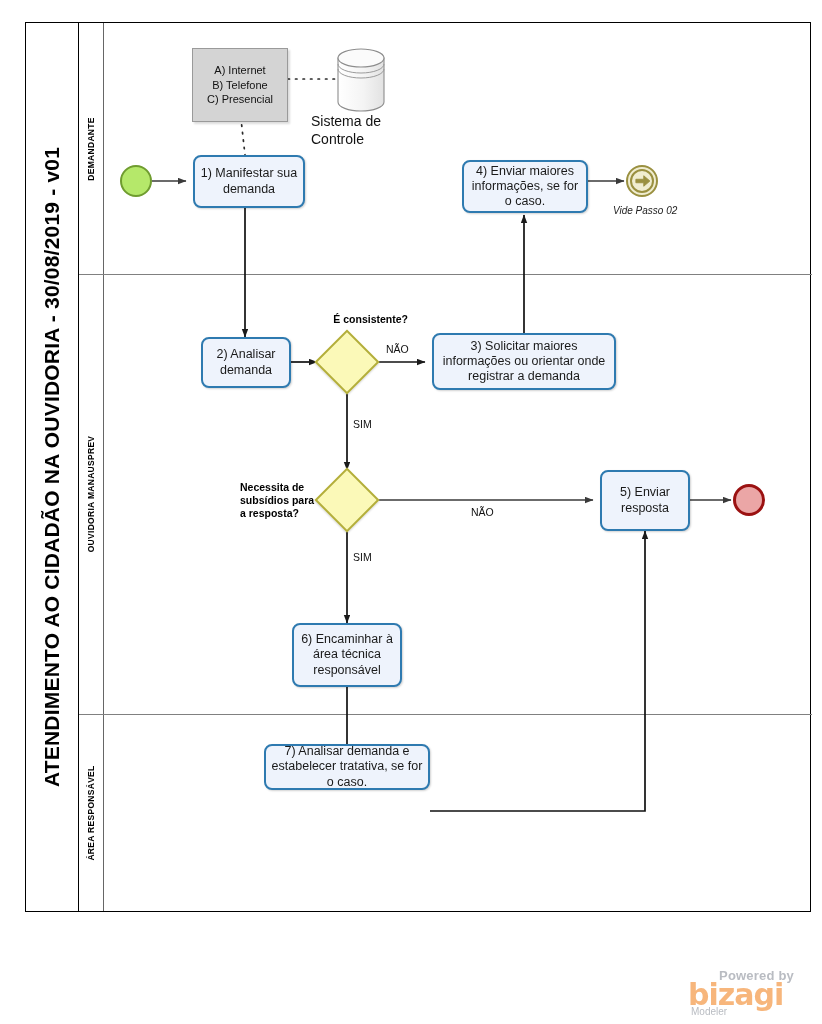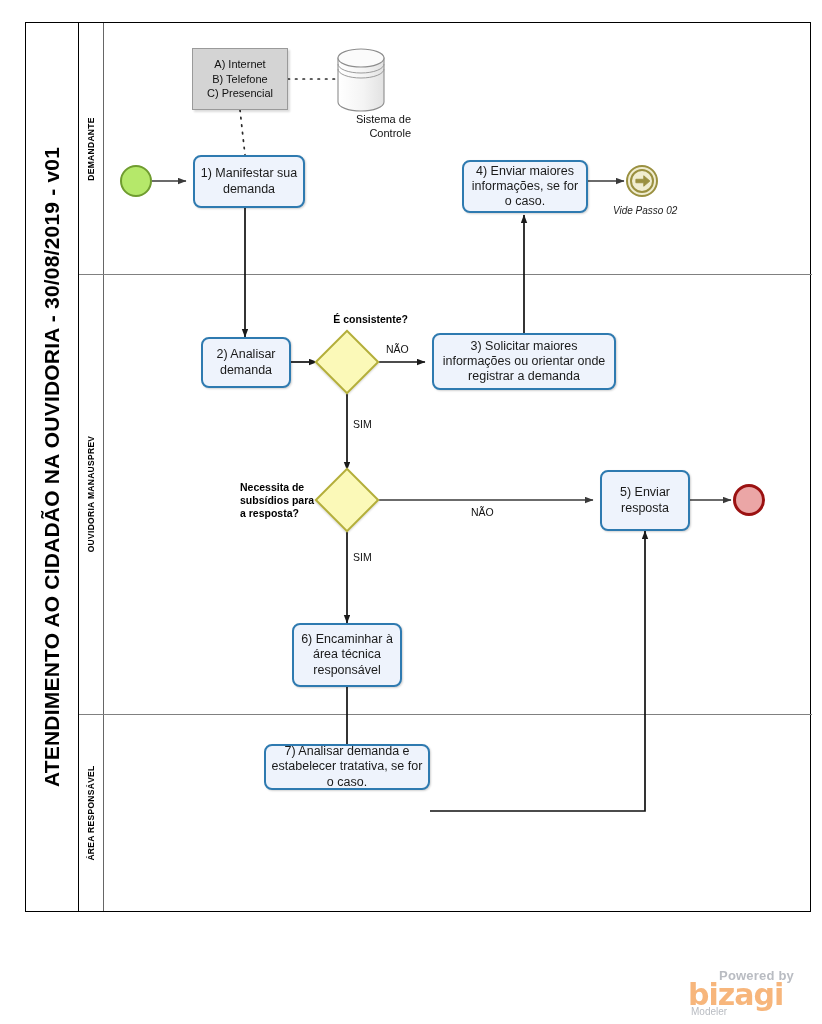--- a/index.html
+++ b/index.html
@@ -179,22 +179,22 @@
     flex-direction: column;
     align-items: center;
     justify-content: center;
     font-size: 11px;
     color: #111111;
     line-height: 1.34;
     box-shadow: 2px 2px 2px rgba(0,0,0,0.14);
   }
   .datastore-label {
     position: absolute;
-    text-align: right;
-    font-size: 11px;
+    text-align: left;
+    font-size: 14px;
     color: #111111;
     line-height: 1.3;
   }
 
   .edge-label {
     position: absolute;
     font-size: 10.5px;
     color: #111111;
     white-space: nowrap;
   }
@@ -324,21 +324,21 @@
     <path d="M 690,500 L 731,500" stroke="#3a3a3a" stroke-width="1.6" fill="none" marker-end="url(#arrowgray)"></path>
 
     <g>
       <path d="M 338,58 L 338,102 A 23,9 0 0 0 384,102 L 384,58 Z" fill="url(#dsGrad)" stroke="#8d8d8d" stroke-width="1.1"></path>
       <ellipse cx="361" cy="58" rx="23" ry="9" fill="#fbfbfb" stroke="#8d8d8d" stroke-width="1.1"></ellipse>
       <path d="M 338,64 A 23,9 0 0 0 384,64" fill="none" stroke="#9b9b9b" stroke-width="1"></path>
       <path d="M 338,69 A 23,9 0 0 0 384,69" fill="none" stroke="#9b9b9b" stroke-width="1"></path>
     </g>
   </svg>
 
-  <div class="data-object" style="left:192px; top:48px; width:96px; height:62px;">
+  <div class="data-object" style="left:192px; top:48px; width:96px; height:74px;">
     <div>A) Internet</div>
     <div>B) Telefone</div>
     <div>C) Presencial</div>
   </div>
 
   <div class="datastore-label" style="left:311px; top:112px; width:100px;">
     <div>Sistema de</div>
     <div>Controle</div>
   </div>
 

